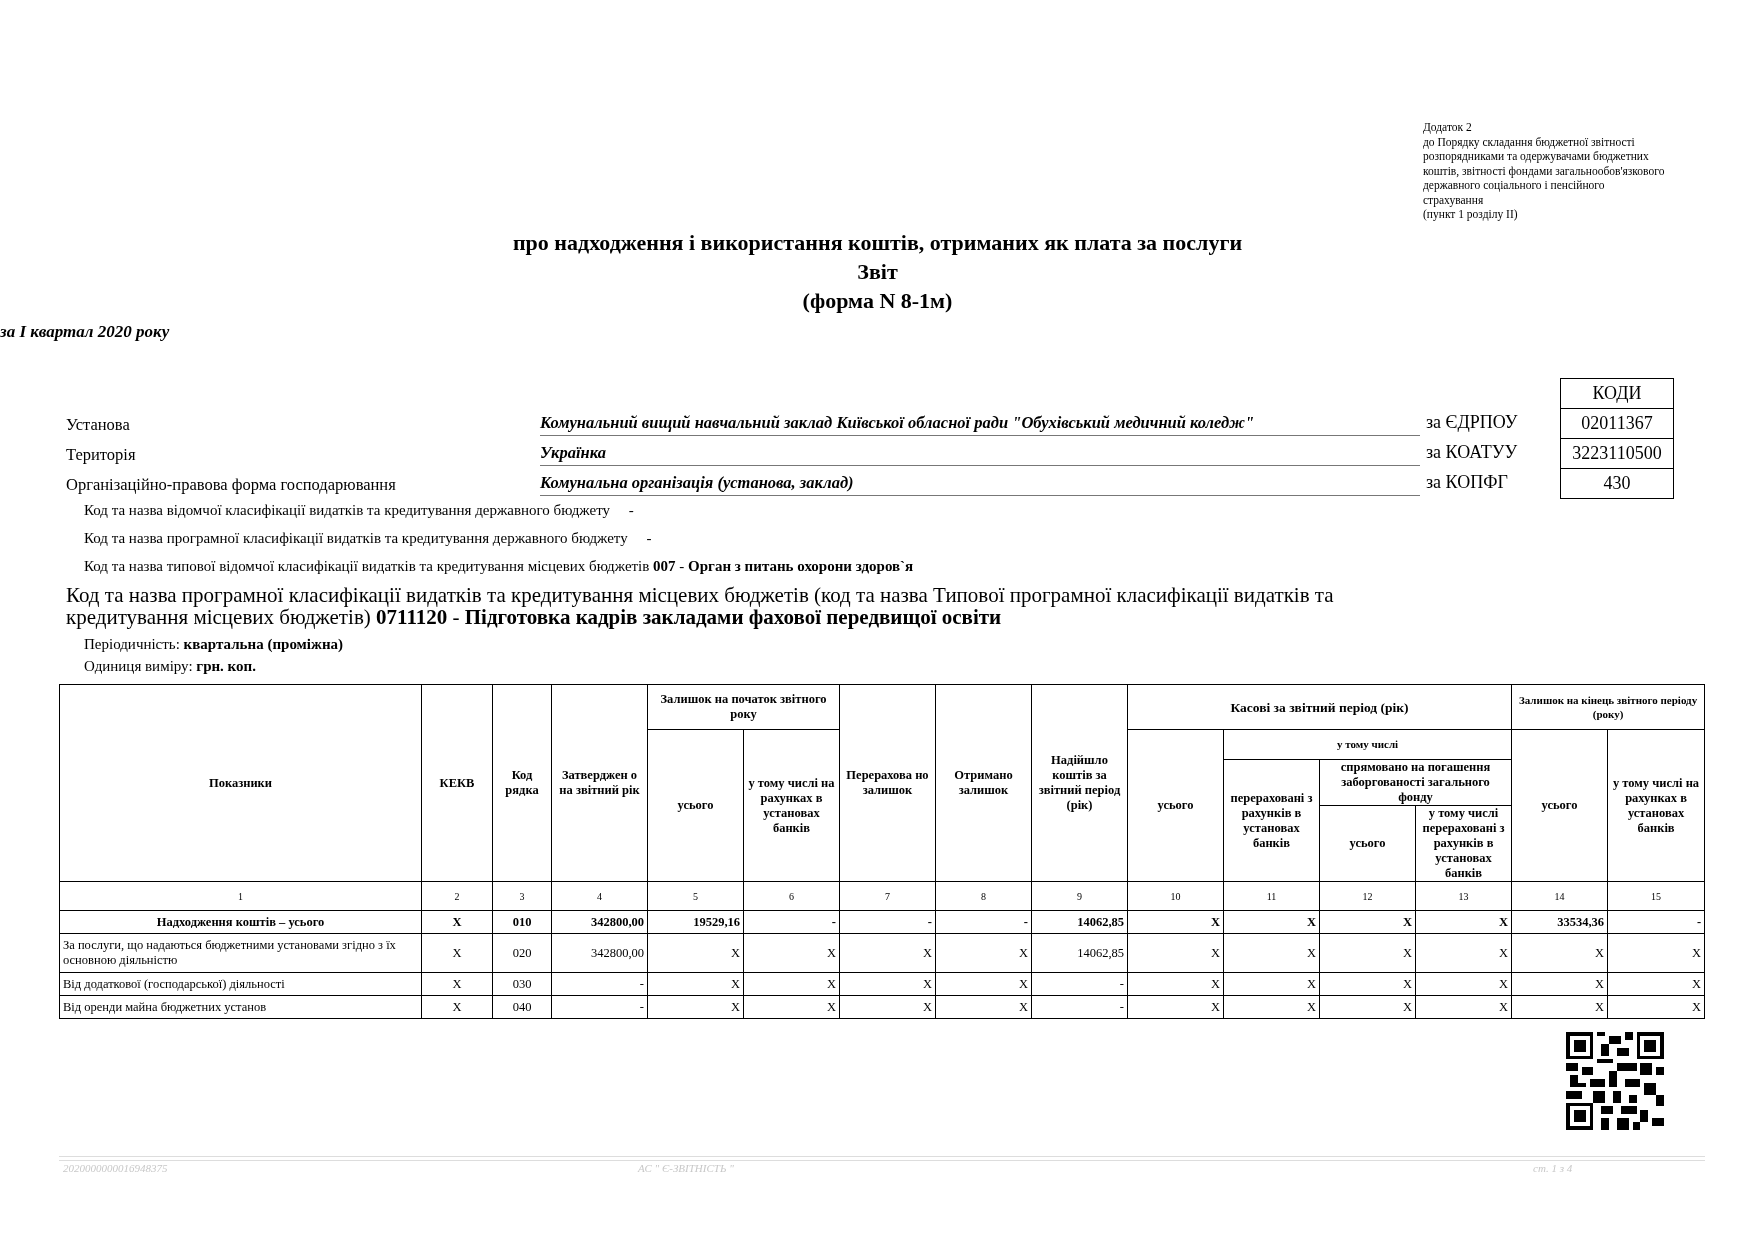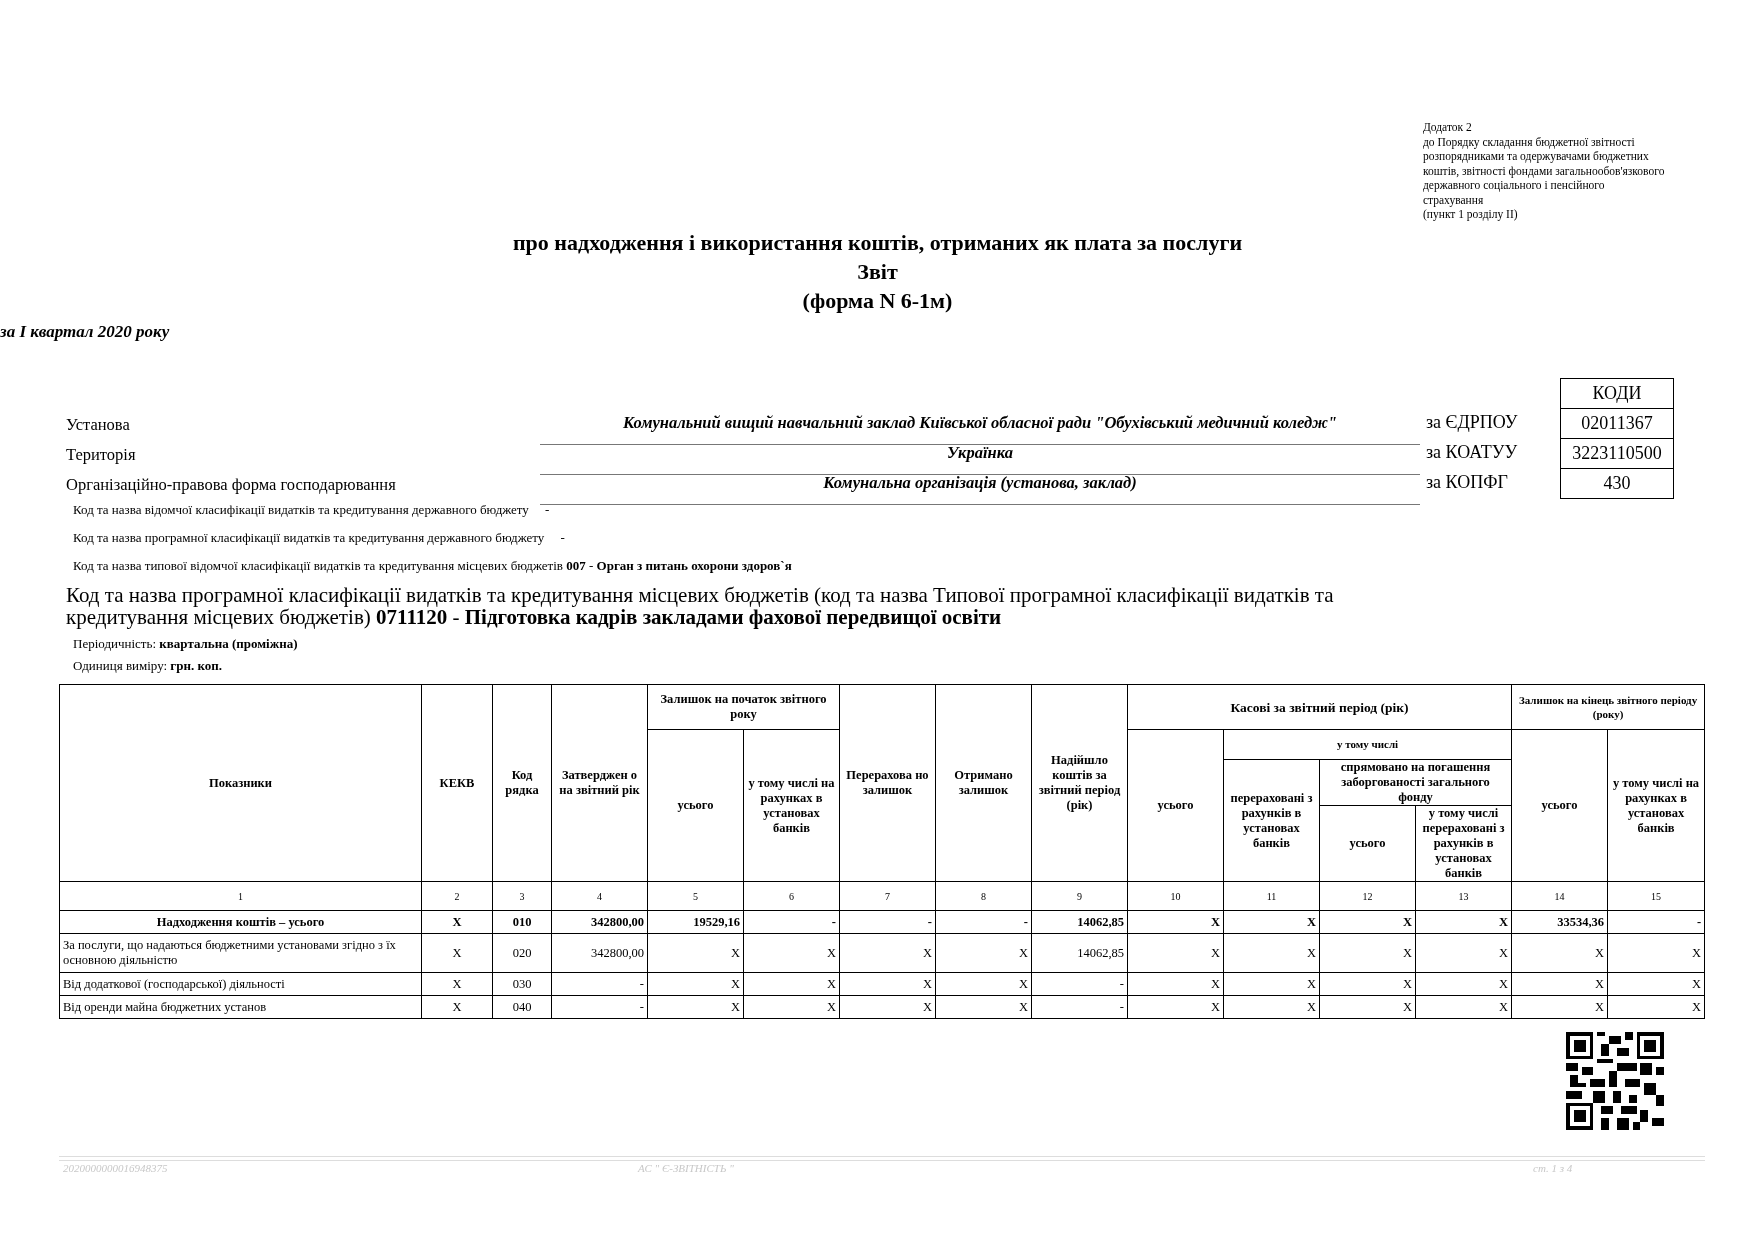--- a/index.html
+++ b/index.html
@@ -9,22 +9,22 @@
   .appendix { left:1423px; top:120px; width:280px; font-size:11.5px; line-height:14.5px; }
   .title-block { left:0; width:1755px; top:228px; text-align:center; font-weight:bold;
                  font-size:22px; line-height:29px; font-family:"Liberation Serif", serif; }
   .period { left:0; width:1749px; top:322px; text-align:left; font-style:italic;
             font-weight:bold; font-size:17px; }
   .codes { left:1560px; top:378px; width:114px; border-collapse:collapse; }
   .codes td { border:1.3px solid #000; height:27px; text-align:center; font-size:18px; }
   .code-label { left:1426px; font-size:18px; }
   .info-label { left:66px; font-size:16.5px; }
   .info-value { left:540px; width:880px; font-size:16.5px; font-style:italic; font-weight:bold;
-                border-bottom:1.3px solid #777; padding-bottom:11px;text-align:center; }
-  .line { left:73px; font-size:13px; white-space:nowrap; }
+                border-bottom:1.3px solid #777; padding-bottom:2px; }
+  .line { left:84px; font-size:15px; white-space:nowrap; }
   .line b { font-weight:bold; }
   .multiline { left:66px; width:1300px; font-size:21px; line-height:22px; }
   table.main { position:absolute; left:59px; top:684px; width:1646px; border-collapse:collapse;
                table-layout:fixed; }
   table.main td, table.main th { border:1.3px solid #000; padding:0 3px; font-size:12.5px; }
   table.main th { font-weight:bold; text-align:center; vertical-align:middle; line-height:15px; }
   th.small { font-size:9.5px; line-height:12px; font-weight:bold; }
   tr.nums td { font-size:10px; text-align:center; height:28px; }
   tr.data td { height:22px; text-align:right; font-size:12.5px; }
   tr.data td.name { text-align:left; }
@@ -46,21 +46,21 @@
   <div>розпорядниками та одержувачами бюджетних</div>
   <div>коштів, звітності фондами загальнообов'язкового</div>
   <div>державного соціального і пенсійного</div>
   <div>страхування</div>
   <div>(пункт 1 розділу ІІ)</div>
 </div>
 
 <div class="abs title-block">
   <div>про надходження і використання коштів, отриманих як плата за послуги</div>
   <div>Звіт</div>
-  <div>(форма N 6-1м)</div>
+  <div>(форма N 8-1м)</div>
 </div>
 <div class="abs period">за I квартал 2020 року</div>
 
 <table class="abs codes">
   <tbody>
       <tr>
         <td>КОДИ</td>
       </tr>
   <tr>
         <td>02011367</td>

